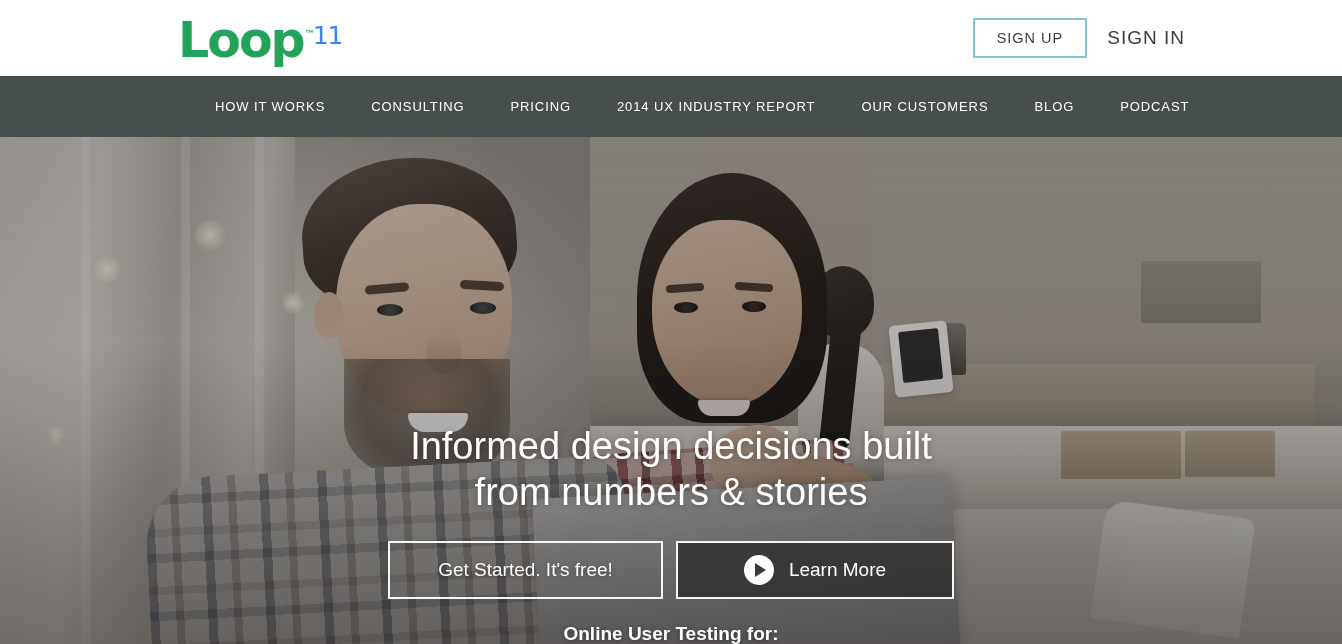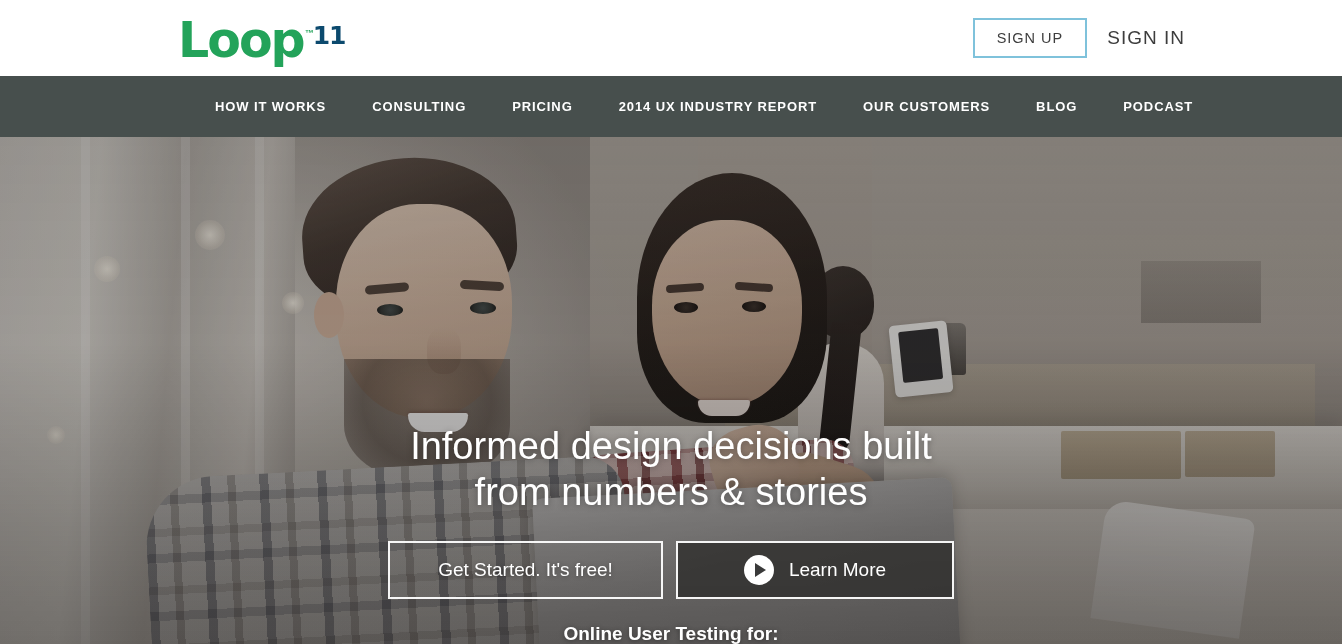--- a/index.html
+++ b/index.html
@@ -28,21 +28,21 @@
     letter-spacing:-2px; line-height:1;
     position:relative; top:1px;
   }
   .logo-tm {
     font-size:9px; font-weight:700; color:#23a35a;
     position:relative; top:-26px; left:1px;
     font-family:"Liberation Sans", sans-serif;
   }
   .logo-num {
     font-family:"DejaVu Sans", sans-serif;
-    font-size:25px; font-weight:700; color:#0c4a6e;
+    font-size:25px; font-weight:400; color:#3b82f6;
     position:relative; top:-14px; left:0px; letter-spacing:-1px;
   }
 
   .auth { position:absolute; right:153px; top:16px; display:flex; align-items:center; }
   .signup-btn {
     border:2px solid #7fc2db; background:#ffffff;
     color:#3d3d3d; font-size:14.5px; letter-spacing:1px;
     padding:11px 22px; line-height:1;
     cursor:pointer; font-family:"Liberation Sans", sans-serif;
   }
@@ -53,21 +53,21 @@
   }
 
   
   .navbar {
     position:absolute; top:76px; left:0; width:1342px; height:61px;
     background:#474f4d; z-index:30;
     display:flex; align-items:center;
   }
   .nav-inner { display:flex; align-items:center; margin-left:215px; }
   .nav-item {
-    color:#ffffff; font-size:13px; font-weight:700;
+    color:#ffffff; font-size:13px; font-weight:400;
     letter-spacing:0.9px; text-decoration:none; cursor:pointer;
     margin-right:46px; white-space:nowrap;
   }
   .nav-item:last-child { margin-right:12px; }
 
   
   .hero {
     position:absolute; top:137px; left:0; width:1342px; height:516px;
     overflow:hidden; background:#1d4ed8;
   }

